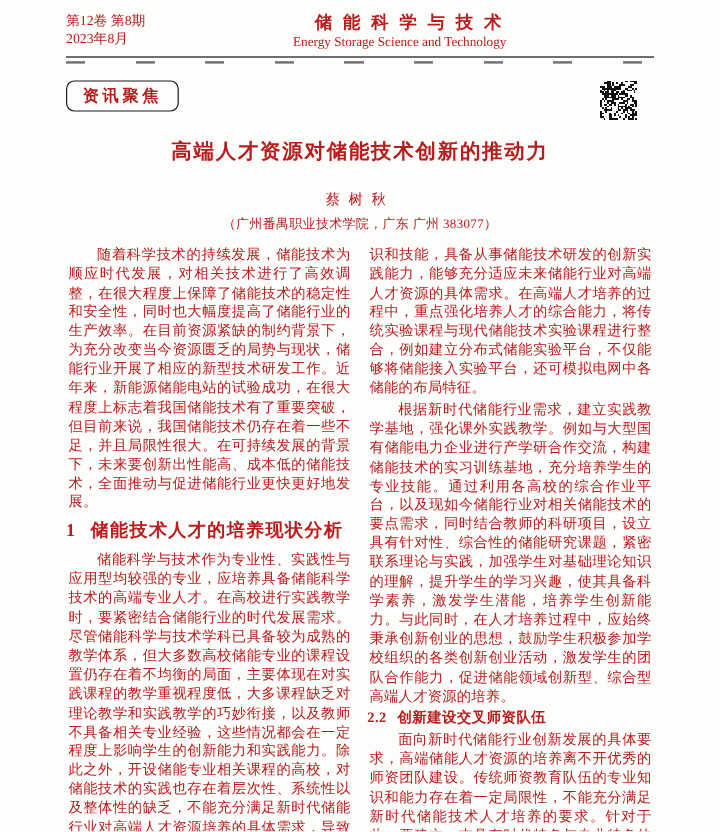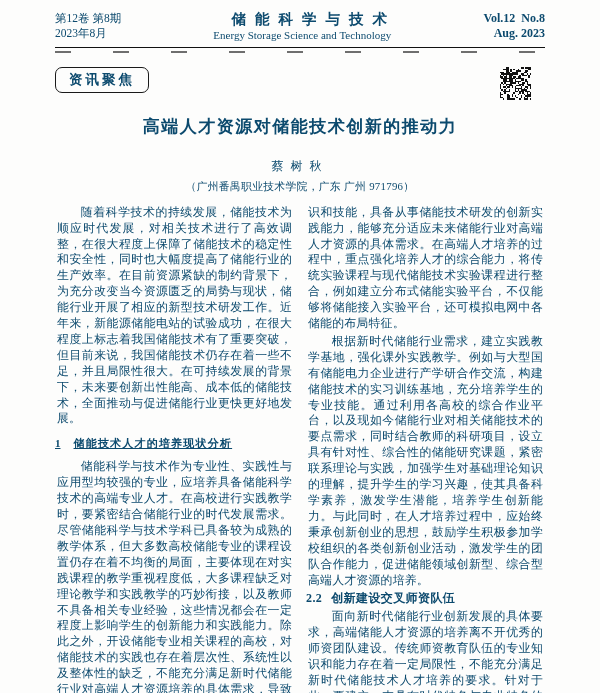--- a/index.html
+++ b/index.html
@@ -1,21 +1,21 @@
 <!DOCTYPE html>
 <html lang="zh"><head>
 <meta charset="utf-8">
 <style>
   html,body{margin:0;padding:0;background:#ffffff;}
   .page{
     position:relative;
     width:600px;height:693px;
     margin:0 auto;
     background:#fdfdfc;
-    color:#0c4a6e;
+    color:#b91c1c;
     font-family:"Liberation Serif","DejaVu Serif",serif;
     overflow:hidden;
     box-sizing:border-box;
   }
   .inner{position:absolute;left:55px;right:55px;top:0;}
 
   
   .jheader{
     display:flex;justify-content:space-between;align-items:flex-start;
     padding-top:11px;
@@ -51,22 +51,22 @@
 
   
   .cols{display:flex;gap:12px;margin-top:9px;}
   .col{width:239px;text-align:justify;}
   .col p{
     margin:2px;font-size:11.9px;line-height:15.9px;
     text-indent:2em;letter-spacing:.2px;
   }
   .col p.noindent{text-indent:0;}
   .sec-h{
-    font-size:11px;font-weight:600;letter-spacing:1.2px;
-    margin:7px 0 6px 0;line-height:19px;text-decoration:underline;
+    font-size:15px;font-weight:600;letter-spacing:1.2px;
+    margin:7px 0 6px 0;line-height:19px;
   }
   .sec-h .num{margin-right:13px;letter-spacing:0;}
   .sub-h{
     font-size:12px;font-weight:bold;letter-spacing:.4px;
     margin:2px 0 1px 0;line-height:17px;
   }
   .sub-h .num{margin-right:9px;}
 </style>
 </head>
 <body>
@@ -74,22 +74,20 @@
 <div class="page">
   <div class="inner">
 
     <div class="jheader">
       <div class="jh-left">第12卷 第8期
 2023年8月</div>
       <div class="jh-center">
         <div class="jh-cn">储能科学与技术</div>
         <div class="jh-en">Energy Storage Science and Technology</div>
       </div>
-      <div class="jh-right">Vol.12  No.8
-Aug. 2023</div>
     </div>
     <div class="rule1"></div>
     <div class="rule2"></div>
 
     <div class="badge-row">
       <span class="section-badge">资讯聚焦</span>
       <svg class="qr" viewBox="0 0 21 22" shape-rendering="crispEdges" aria-hidden="true">
           <rect x="4" y="0" width="1" height="1" fill="#111"></rect>
           <rect x="5" y="0" width="1" height="1" fill="#111"></rect>
           <rect x="14" y="0" width="1" height="1" fill="#111"></rect>
@@ -320,21 +318,21 @@
           <rect x="13" y="21" width="1" height="1" fill="#111"></rect>
           <rect x="16" y="21" width="1" height="1" fill="#111"></rect>
           <rect x="17" y="21" width="1" height="1" fill="#111"></rect>
           <rect x="18" y="21" width="1" height="1" fill="#111"></rect>
           <rect x="20" y="21" width="1" height="1" fill="#111"></rect>
         </svg>
     </div>
 
     <h1 class="art-title">高端人才资源对储能技术创新的推动力</h1>
     <div class="art-author">蔡树秋</div>
-    <div class="art-affil">（广州番禺职业技术学院，广东 广州 971796）</div>
+    <div class="art-affil">（广州番禺职业技术学院，广东 广州 383077）</div>
 
     <div class="cols">
       <div class="col">
           <p>随着科学技术的持续发展，储能技术为顺应时代发展，对相关技术进行了高效调整，在很大程度上保障了储能技术的稳定性和安全性，同时也大幅度提高了储能行业的生产效率。在目前资源紧缺的制约背景下，为充分改变当今资源匮乏的局势与现状，储能行业开展了相应的新型技术研发工作。近年来，新能源储能电站的试验成功，在很大程度上标志着我国储能技术有了重要突破，但目前来说，我国储能技术仍存在着一些不足，并且局限性很大。在可持续发展的背景下，未来要创新出性能高、成本低的储能技术，全面推动与促进储能行业更快更好地发展。</p>
           <div class="sec-h"><span class="num">1</span>储能技术人才的培养现状分析</div>
           <p>储能科学与技术作为专业性、实践性与应用型均较强的专业，应培养具备储能科学技术的高端专业人才。在高校进行实践教学时，要紧密结合储能行业的时代发展需求。尽管储能科学与技术学科已具备较为成熟的教学体系，但大多数高校储能专业的课程设置仍存在着不均衡的局面，主要体现在对实践课程的教学重视程度低，大多课程缺乏对理论教学和实践教学的巧妙衔接，以及教师不具备相关专业经验，这些情况都会在一定程度上影响学生的创新能力和实践能力。除此之外，开设储能专业相关课程的高校，对储能技术的实践也存在着层次性、系统性以及整体性的缺乏，不能充分满足新时代储能行业对高端人才资源培养的具体需求，导致学生对储能技术的学习产生兴趣低、创新实践能力差等情况。</p>
         </div>
       <div class="col">
           <p class="noindent">识和技能，具备从事储能技术研发的创新实践能力，能够充分适应未来储能行业对高端人才资源的具体需求。在高端人才培养的过程中，重点强化培养人才的综合能力，将传统实验课程与现代储能技术实验课程进行整合，例如建立分布式储能实验平台，不仅能够将储能接入实验平台，还可模拟电网中各储能的布局特征。</p>
           <p>根据新时代储能行业需求，建立实践教学基地，强化课外实践教学。例如与大型国有储能电力企业进行产学研合作交流，构建储能技术的实习训练基地，充分培养学生的专业技能。通过利用各高校的综合作业平台，以及现如今储能行业对相关储能技术的要点需求，同时结合教师的科研项目，设立具有针对性、综合性的储能研究课题，紧密联系理论与实践，加强学生对基础理论知识的理解，提升学生的学习兴趣，使其具备科学素养，激发学生潜能，培养学生创新能力。与此同时，在人才培养过程中，应始终秉承创新创业的思想，鼓励学生积极参加学校组织的各类创新创业活动，激发学生的团队合作能力，促进储能领域创新型、综合型高端人才资源的培养。</p>

